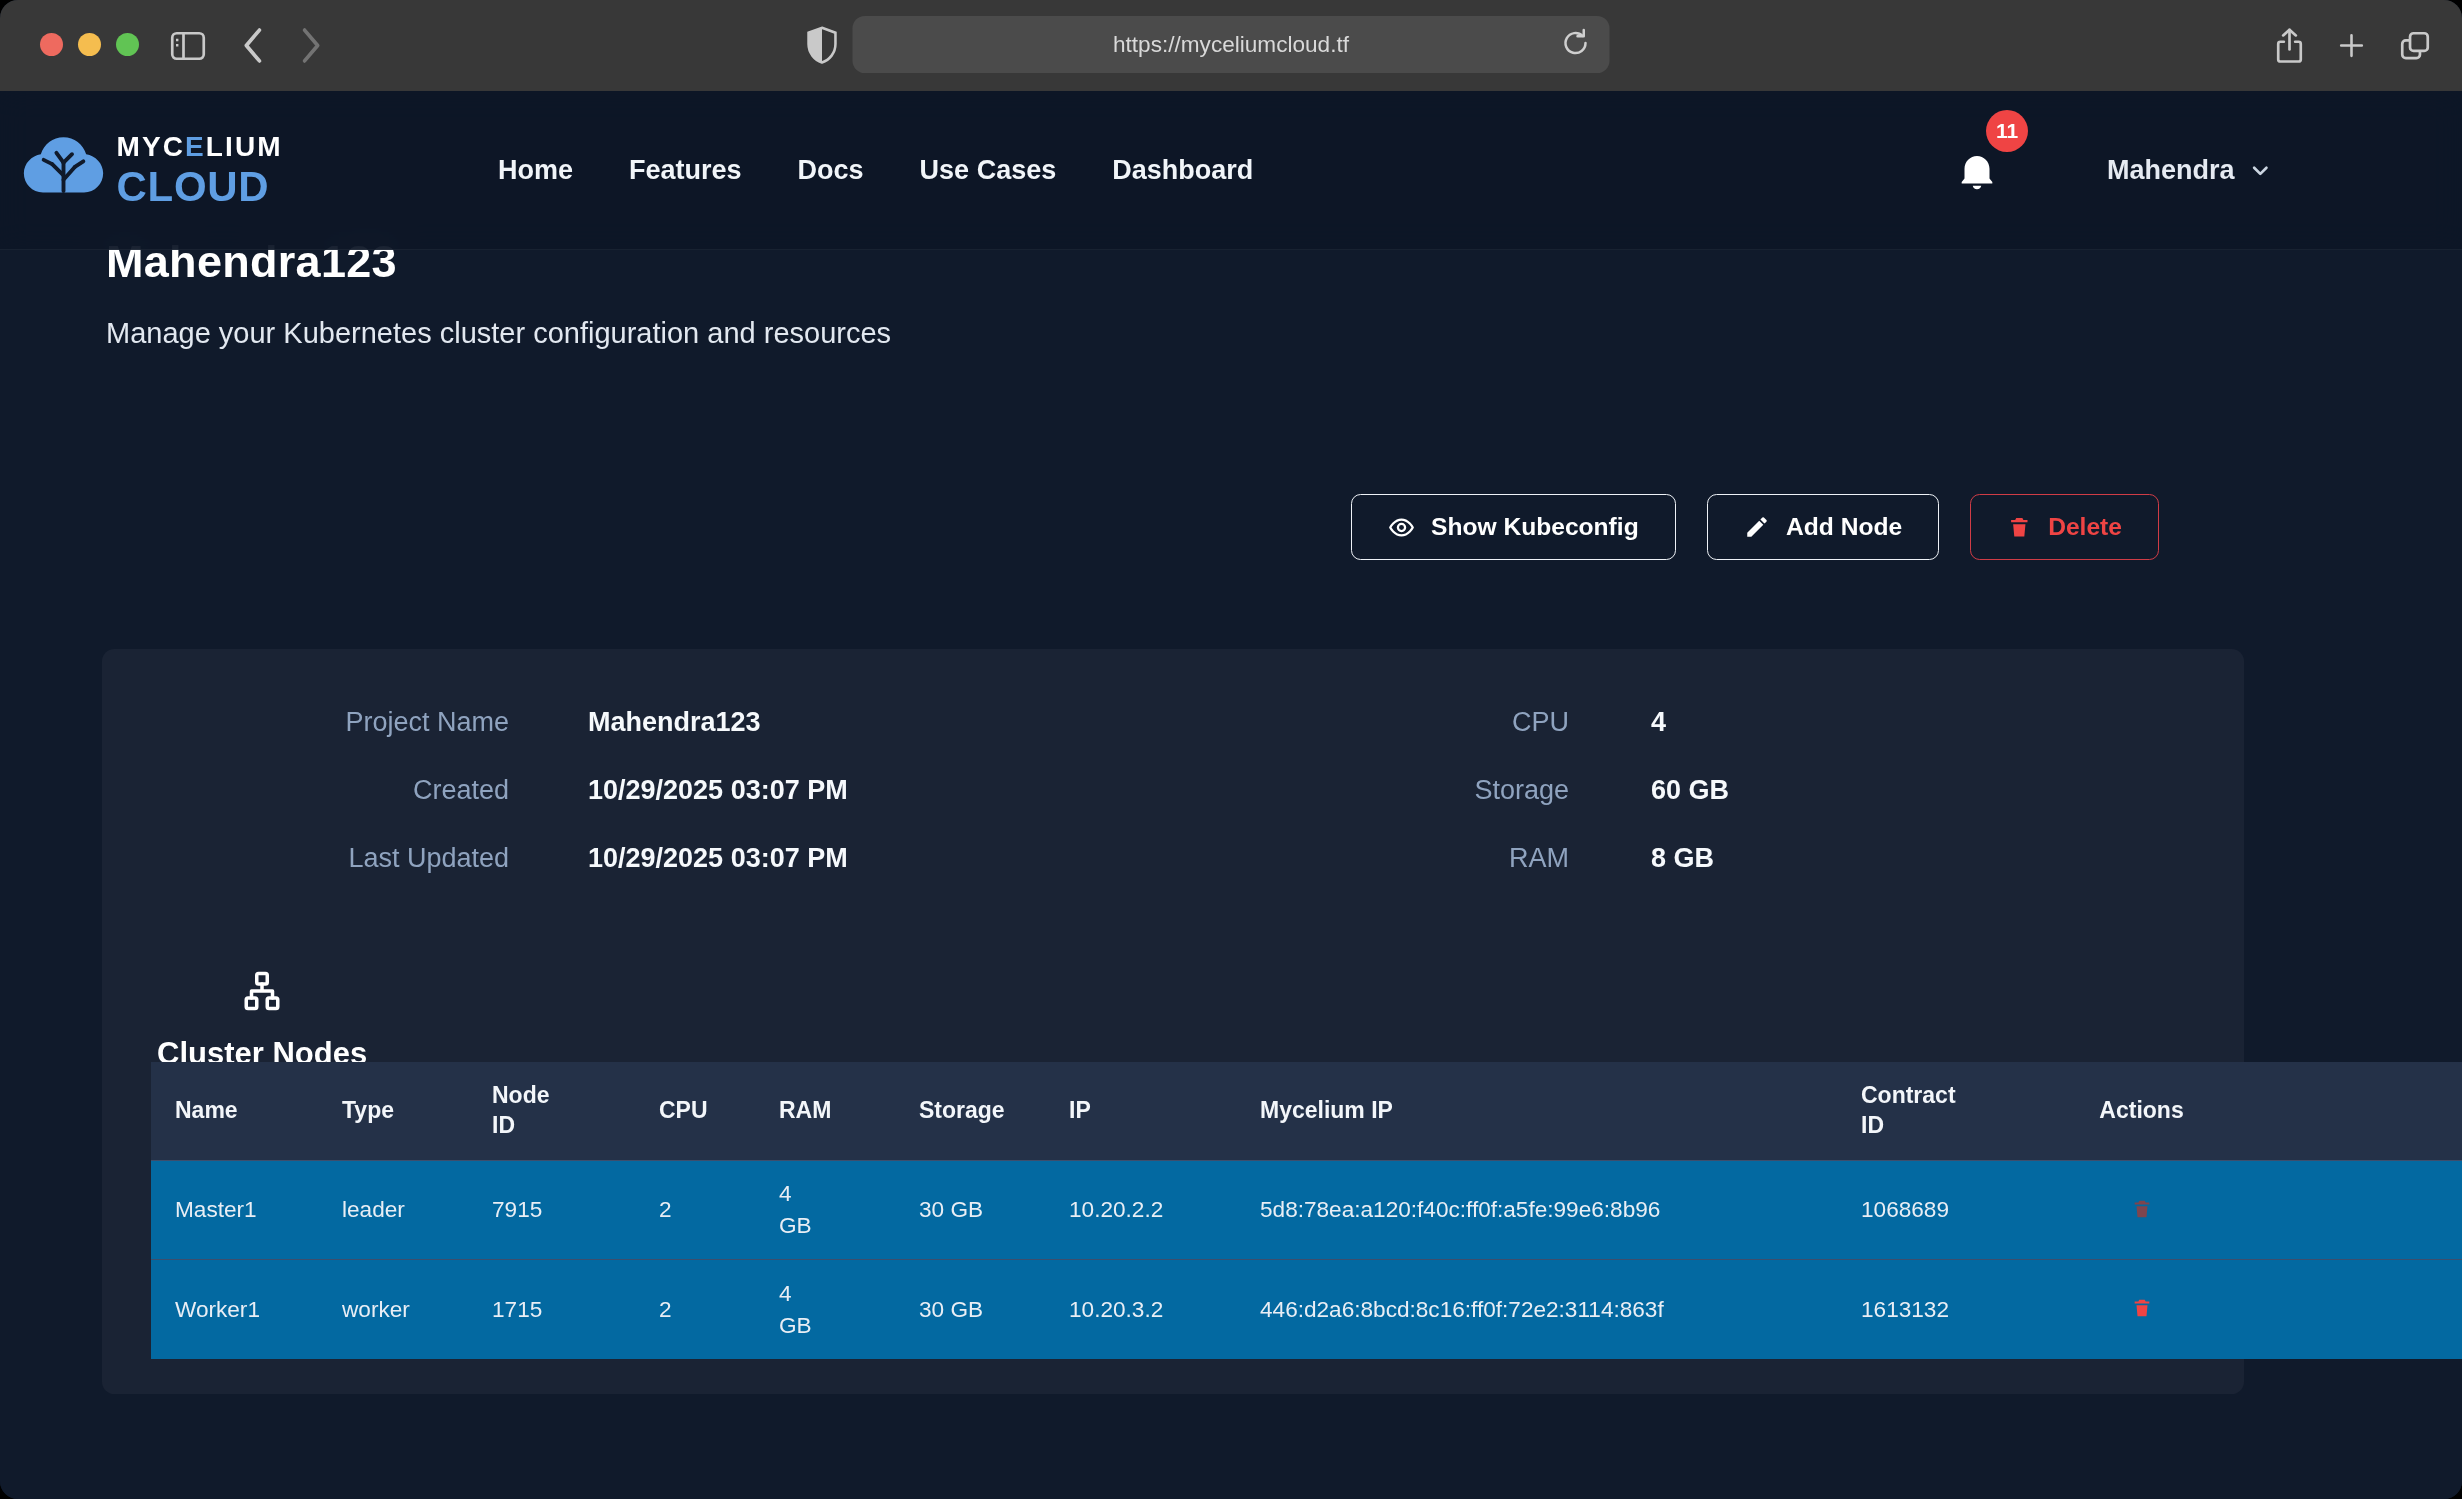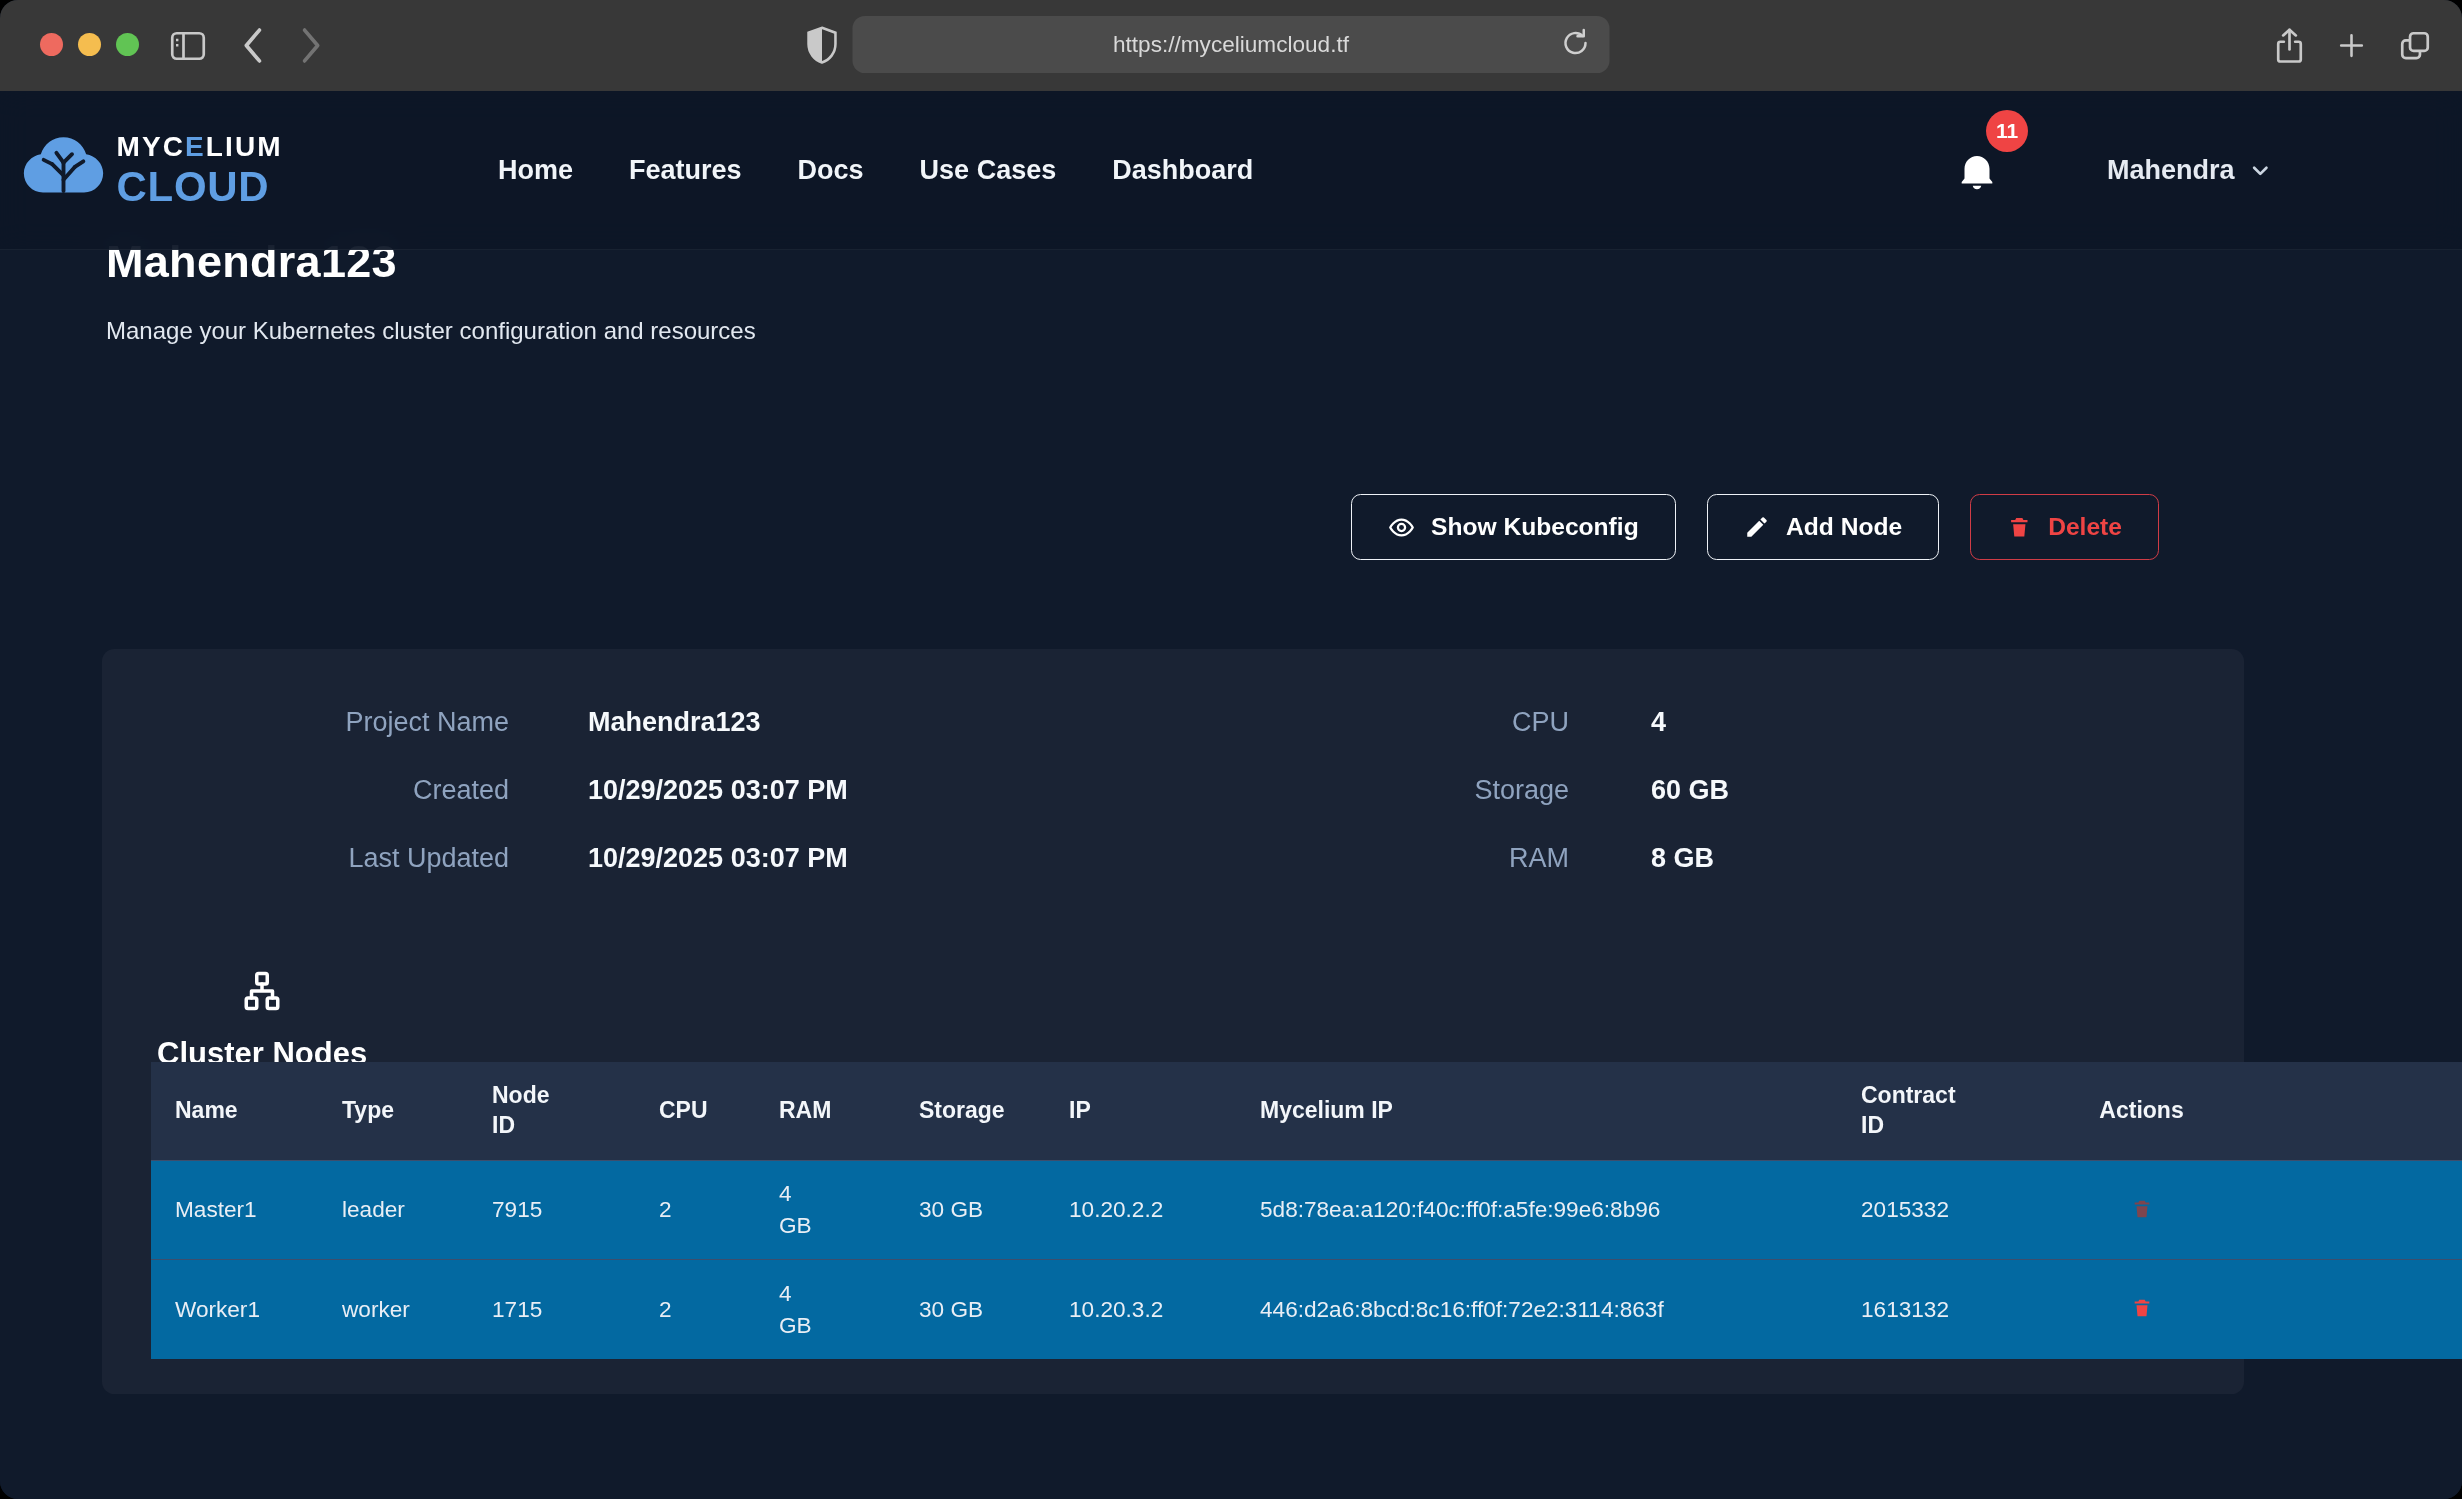--- a/index.html
+++ b/index.html
@@ -40,21 +40,21 @@
   .bell-wrap { position:absolute; left:1953px; top:19px; width:82px; height:96px; cursor:pointer; background:none; border:none; }
   .bell-ic { position:absolute; left:4.1px; top:40px; color:#ffffff; }
   .badge { position:absolute; left:33px; top:0; min-width:42px; height:42px; border-radius:21px; background:#ef4444; color:#fff;
            font-size:21px; font-weight:700; display:flex; align-items:center; justify-content:center; }
   .user-menu { position:absolute; left:2107px; top:0; height:159px; display:flex; align-items:center; gap:13.7px; cursor:pointer; background:none; border:none; }
   .user-name { font-size:27px; font-weight:600; color:#e5eaf2; }
   .user-menu svg { color:#cbd5e1; }
 
   
   .title { position:absolute; left:106px; top:145px; z-index:1; font-size:45px; font-weight:700; color:#ffffff; letter-spacing:0.3px; }
-  .subtitle { position:absolute; left:106px; top:226px; font-size:24px; font-weight:400; color:#e2e8f0; }
+  .subtitle { position:absolute; left:106px; top:226px; font-size:29px; font-weight:400; color:#e2e8f0; }
 
   
   .actions { position:absolute; top:403px; right:303px; display:flex; gap:31px; }
   .abtn { height:66px; display:flex; align-items:center; gap:16.4px; padding:0 36px; border-radius:9.6px;
           background:transparent; border:1.4px solid #eef2f7; color:#ffffff; font-size:24.6px; font-weight:700;
           font-family:"Liberation Sans", sans-serif; cursor:pointer; white-space:nowrap; }
   .abtn svg { display:block; }
   .abtn.danger { border-color:#d03c46; color:#ef4444; }
 
   
@@ -233,21 +233,21 @@
 
         <div class="trow tbody-row sep">
           <div class="cell">Master1</div>
           <div class="cell">leader</div>
           <div class="cell">7915</div>
           <div class="cell">2</div>
           <div class="cell"><span class="wrap-ram">4 GB</span></div>
           <div class="cell">30 GB</div>
           <div class="cell">10.20.2.2</div>
           <div class="cell"><span class="wrap-myip">5d8:78ea:a120:f40c:ff0f:a5fe:99e6:8b96</span></div>
-          <div class="cell">2015332</div>
+          <div class="cell">1068689</div>
           <div class="cell cell-actions">
             <button class="row-del dim">
               <svg width="22" height="22" viewBox="0 0 24 24" fill="currentColor">
                 <path d="M9 3h6l1 2h4v2H4V5h4l1-2zM6 9h12l-1.1 12H7.1L6 9z"></path>
               </svg>
             </button>
           </div>
         </div>
 
         <div class="trow tbody-row">

